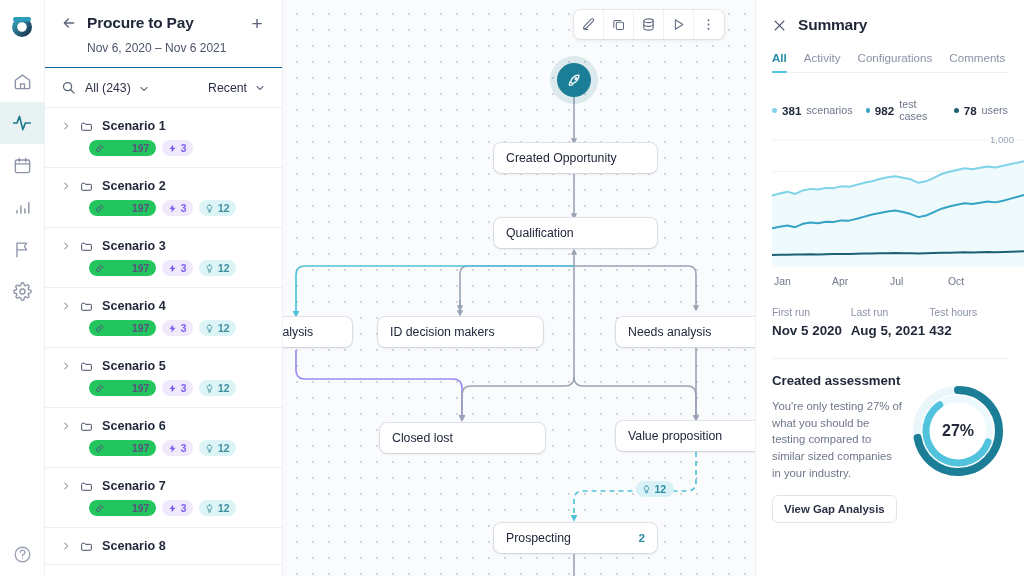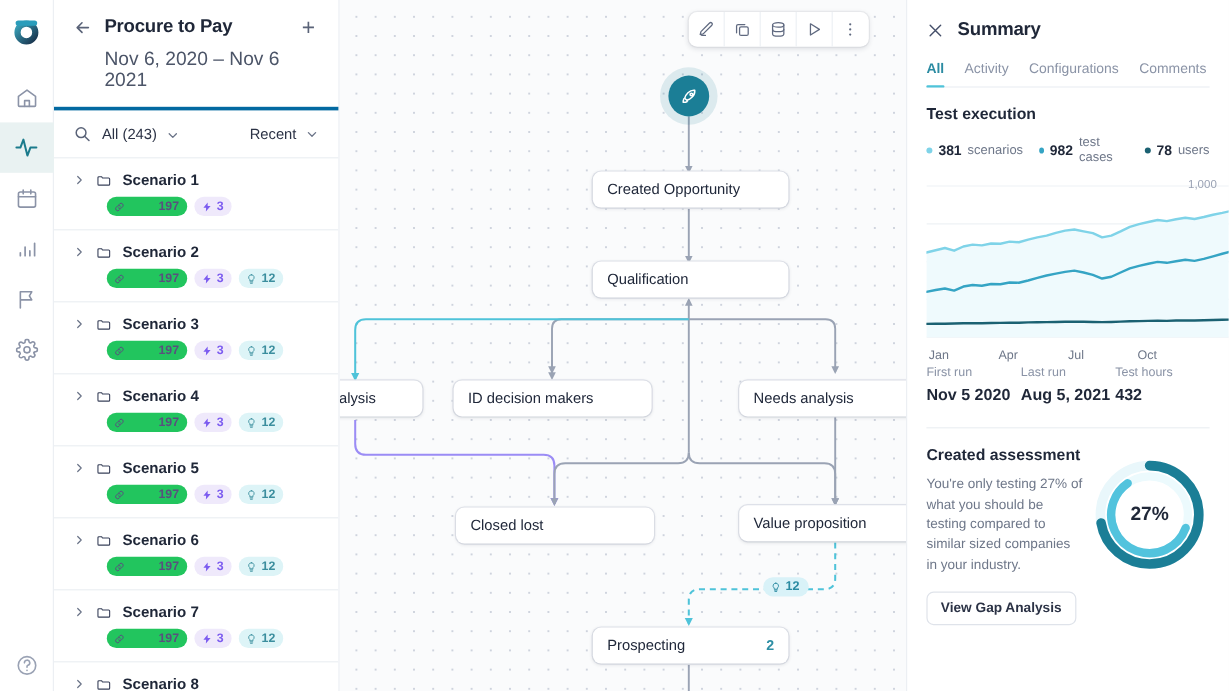--- a/index.html
+++ b/index.html
@@ -29,27 +29,27 @@
   }
   .rail-help { position: absolute; bottom: 12px; left: 0; width: 45px;
     display:flex; align-items:center; justify-content:center; color:#9aa2b4; cursor:pointer; }
 
   
   .sidebar {
     width: 238px; flex: 0 0 238px; height: 576px; background: #ffffff;
     border-right: 1px solid #eceff3; display: flex; flex-direction: column;
     position: relative; z-index: 5;
   }
-  .sb-head { padding: 14px 16px 12px 16px; border-bottom: 3px solid #0369a1; }
+  .sb-head { padding: 14px 16px 12px 16px; border-bottom: 1px solid #0369a1; }
   .sb-title-row { display: flex; align-items: center; gap: 10px; }
   .sb-back { color: #5a6378; cursor: pointer; display:flex; align-items:center; }
   .sb-title { font-size: 15.5px; font-weight: 700; color: #1f2738; letter-spacing: -0.2px; flex: 1; }
   .sb-add { color: #5a6378; cursor: pointer; font-size: 19px; line-height: 1;
             display:flex; align-items:center; justify-content:center; width:18px; height:18px; }
-  .sb-dates { margin-top: 9px; font-size: 16px; color: #4c5568; padding-left: 26px; }
+  .sb-dates { margin-top: 9px; font-size: 12px; color: #4c5568; padding-left: 26px; }
 
   .sb-filter {
     display: flex; align-items: center; padding: 12px 16px;
     border-bottom: 1px solid #eceff3; gap: 9px;
   }
   .sb-search-icon { color: #5a6378; display:flex; cursor:pointer; }
   .sb-filter-all { font-size: 12.3px; color: #2b3245; display: flex; align-items: flex-end; gap: 7px; cursor: pointer; }
   .sb-filter-recent { margin-left: auto; font-size: 12.3px; color: #2b3245; display: flex; align-items: center; gap: 7px; cursor: pointer; }
   .chev { color: #6b7488; display:inline-flex; }
 
@@ -133,21 +133,21 @@
   .pn-legend { display: flex; gap: 13px; margin-top: 11px; font-size: 10.8px; color: #6e7789; }
   .lg { display: inline-flex; align-items: center; gap: 5px; }
   .lg .dot { width: 5px; height: 5px; border-radius: 50%; }
   .lg b { color: #1f2738; font-size: 11.6px; font-weight: 700; }
 
   .chart-wrap { position: relative; margin-top: 10px; height: 140px; }
   .chart-ymax { position: absolute; right: -6px; top: 2px; font-size: 9.6px; color: #9aa2b4; }
   .chart-x { display: flex; margin-top: 4px; padding: 0 2px; }
   .chart-x span { font-size: 10.4px; color: #6e7789; flex: 1; }
 
-  .pn-stats { display: flex; margin-top: 3px; }
+  .pn-stats { display: flex; margin-top: 20px; }
   .stat { flex: 1; }
   .stat .lb { font-size: 10.4px; color: #8a93a6; }
   .stat .vl { font-size: 13.4px; font-weight: 700; color: #1f2738; margin-top: 5px; }
   .pn-divider { height: 1px; background: #eceff3; margin: 20px 0 0 0; }
 
   .cov { padding: 14px 16px 0 16px; display: flex; gap: 6px; }
   .cov-left { width: 150px; }
   .cov-body { font-size: 11.3px; color: #6e7789; line-height: 1.48; margin-top: 10px; }
   .cov-btn {
     margin-top: 13px; display: inline-flex; align-items: center; justify-content: center;
@@ -665,21 +665,20 @@
       </div>
       <div class="pn-tabs" id="panel-tabs">
           <div class="pn-tab active">All</div>
           <div class="pn-tab">Activity</div>
           <div class="pn-tab">Configurations</div>
           <div class="pn-tab">Comments</div>
         </div>
     </div>
 
     <div class="pn-section">
-      <div class="pn-h">Test execution</div>
       <div class="pn-legend" id="chart-legend">
           <span class="lg">
             <span class="dot" style="background:#7fd3e8"></span>
             <b>381</b>
             <span>scenarios</span>
           </span>
           <span class="lg">
             <span class="dot" style="background:#35a4c4"></span>
             <b>982</b>
             <span>test cases</span>

